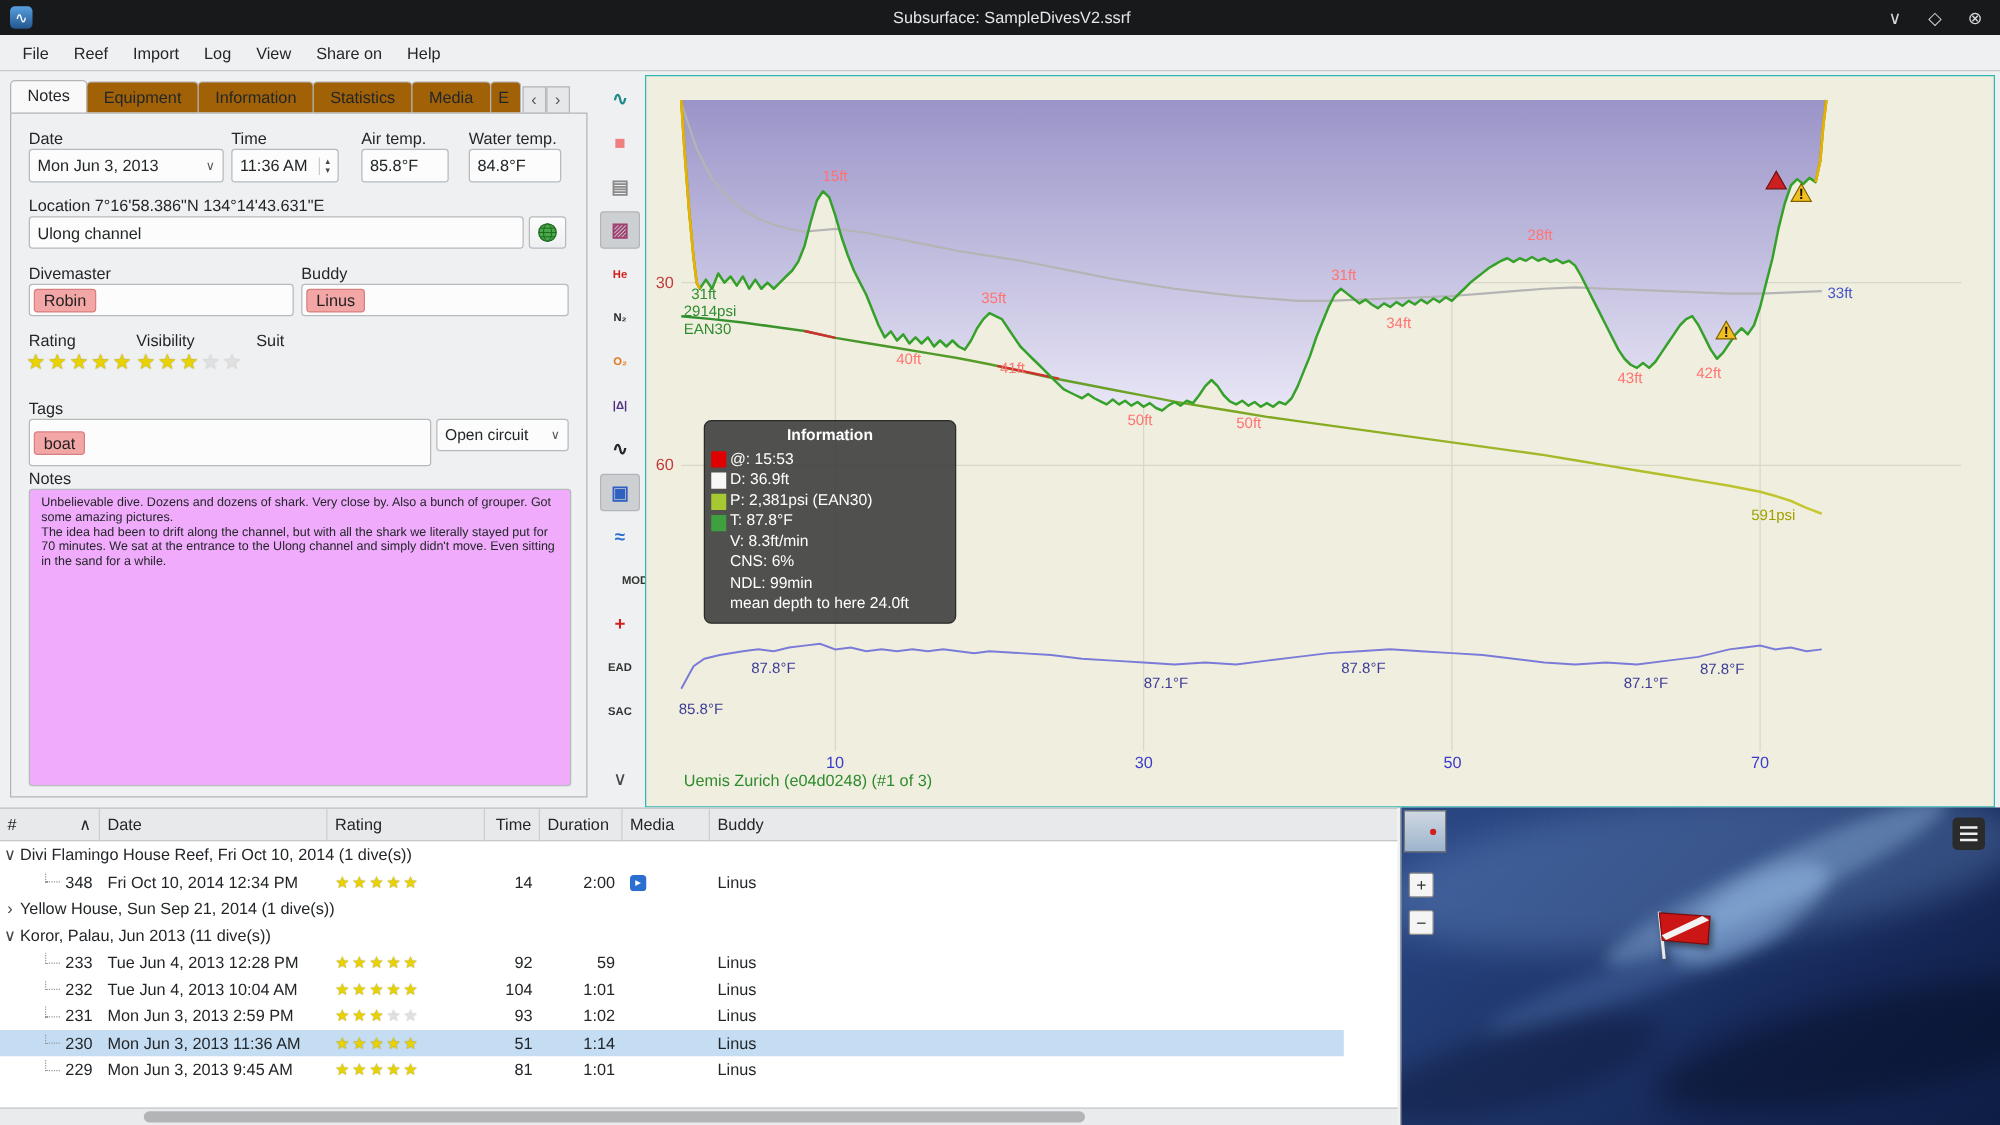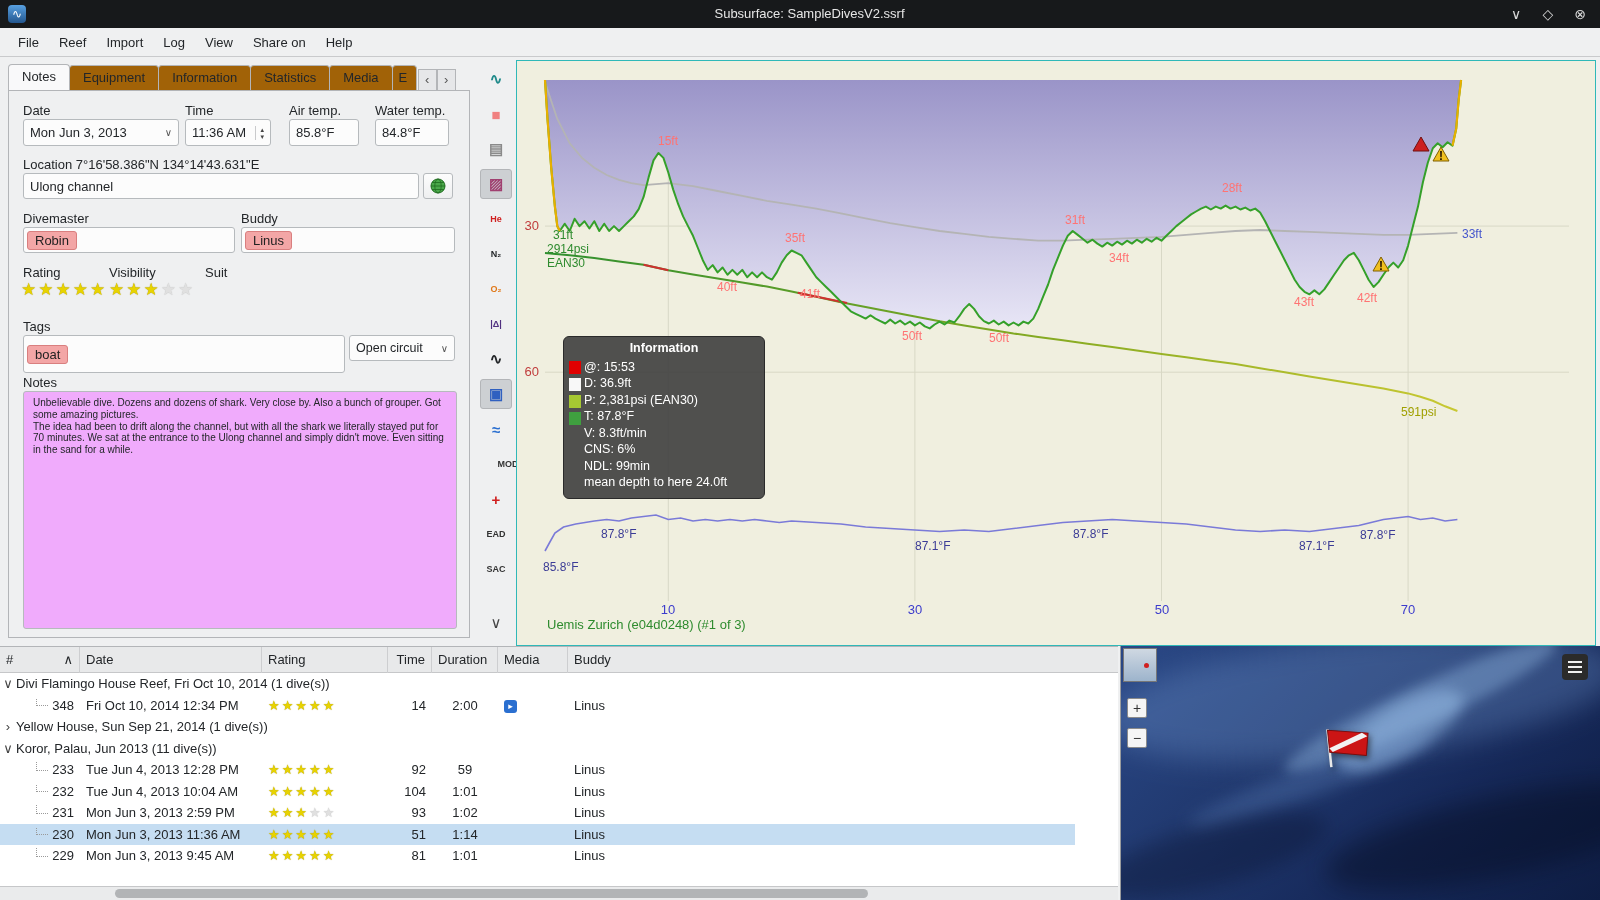--- a/index.html
+++ b/index.html
@@ -86,21 +86,21 @@
   .list-header { display:flex; height:26px; background:#e8e9ea; border-bottom:1px solid #c6c7c9;
     align-items:center; font-size:13px; color:#232629; }
   .hcell { padding:0 6px; height:26px; line-height:26px; border-right:1px solid #cdced0; white-space:nowrap; }
   .row { display:flex; height:21.5px; align-items:center; width:1075px; font-size:13px; white-space:nowrap; }
   .row.selected { background:#c5ddf2; }
   .row .cell { padding:0 6px; overflow:hidden; }
   .c-num { width:80px; display:flex; justify-content:flex-end; align-items:center; }
   .c-date { width:182px; }
   .c-rating { width:126px; }
   .c-depth { width:44px; text-align:right; }
-  .c-dur { width:66px; text-align:center; }
+  .c-dur { width:66px; text-align:right; }
   .c-media { width:70px; padding-left:12px; }
   .c-buddy { flex:1; }
   .row .star { font-size:13px; }
   .trip-arrow { width:16px; text-align:center; color:#444; display:inline-block; }
   .conn { display:inline-block; width:12px; height:14px; border-left:1px dotted #9a9a9a;
     border-bottom:1px dotted #9a9a9a; transform:translateY(-6px); margin-right:4px; }
   .media-icon { display:inline-block; width:13px; height:13px; background:#2a6fd0; border-radius:3px;
     color:#fff; font-size:9px; line-height:13px; text-align:center; vertical-align:middle; }
   .hscroll { position:absolute; left:0; top:886px; width:1118px; height:14px; background:#eaebec;
     border-top:1px solid #c6c7c9; }

